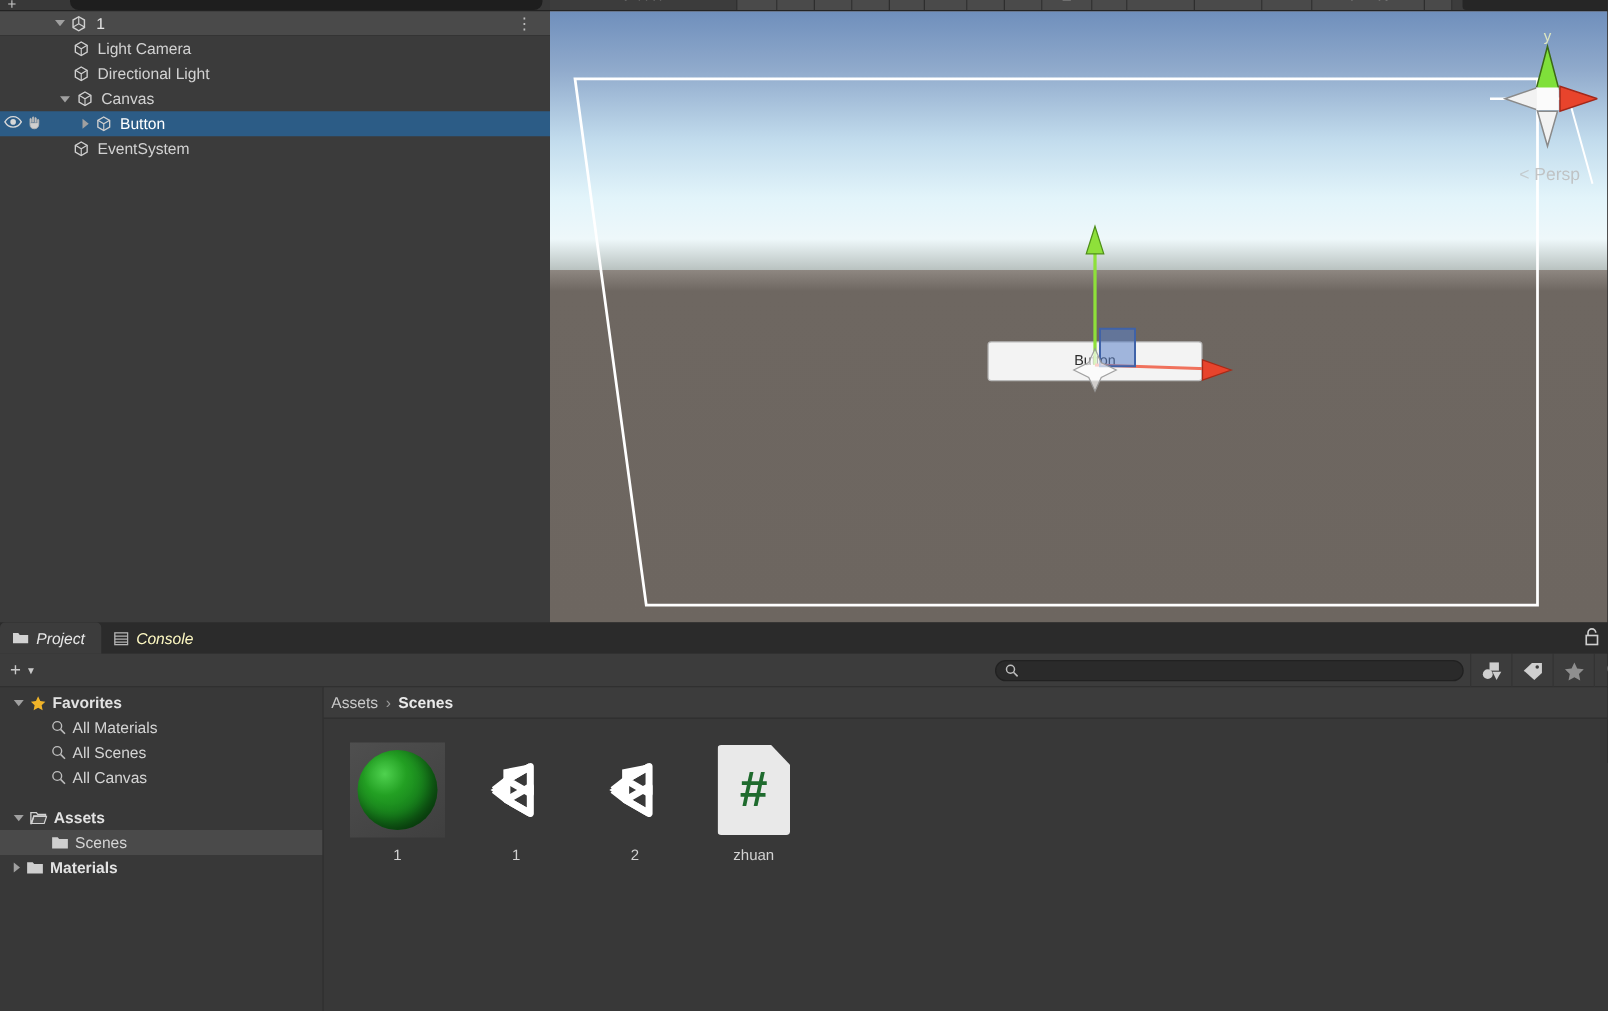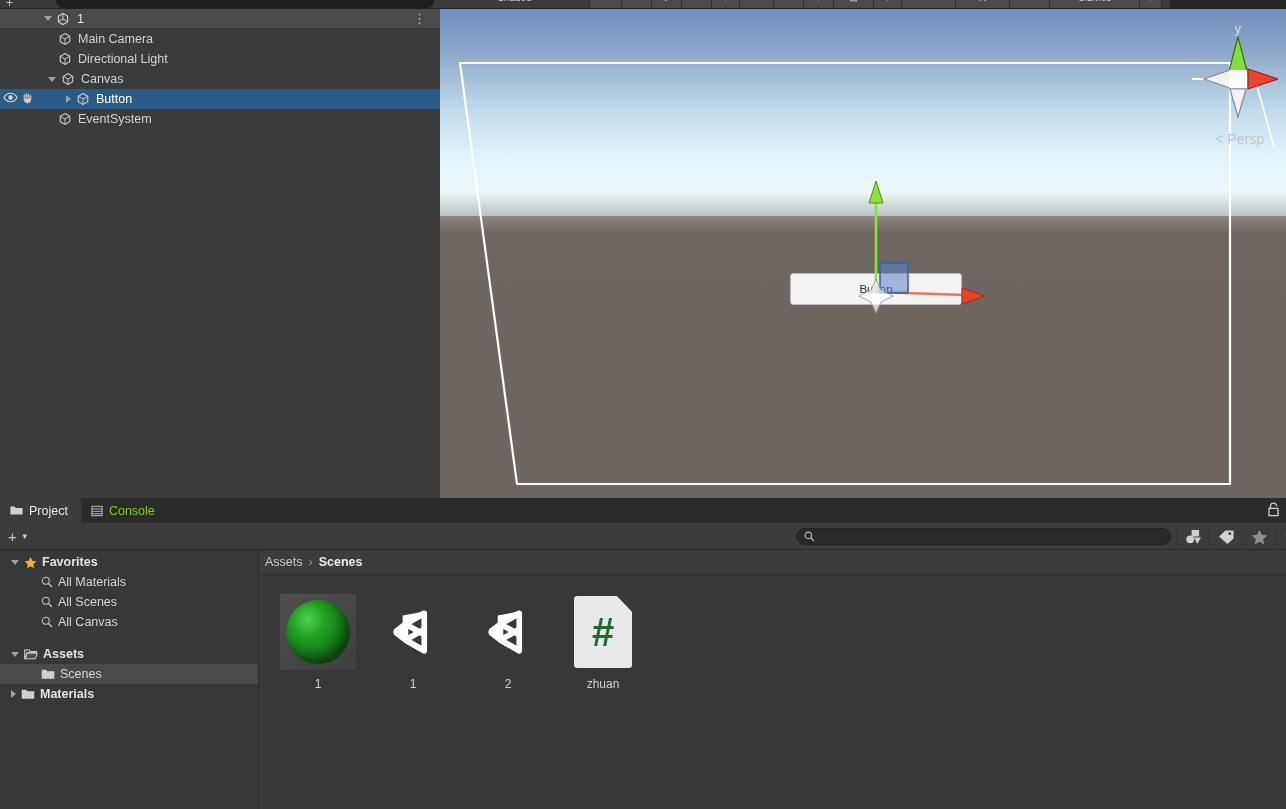--- a/index.html
+++ b/index.html
@@ -113,26 +113,26 @@
     color: #bcbcbc; font-size: 14px; opacity: .85;
   }
 
   
   .project {
     position: absolute; left: 0; top: 498px; width: 1286px; height: 311px;
     background: #383838;
   }
   .tabbar {
     position: relative; height: 25px; background: #2b2b2b;
-    display: flex; align-items: flex-start;
+    display: flex; align-items: flex-start; font-style: italic;
   }
   .tab {
     height: 25px; padding: 0 13px 0 10px;
     display: flex; align-items: center; gap: 6px;
-    font-size: 12.5px; color: #84cc16;
+    font-size: 12.5px; color: #fef9c3;
     border-top-left-radius: 4px; border-top-right-radius: 4px;
   }
   .tab.active { background: #3c3c3c; color: #e8e8e8; }
   .lock-icon { position: absolute; right: 6px; top: 4px; }
 
   .proj-toolbar {
     position: relative; height: 27px; background: #3c3c3c;
     border-bottom: 1px solid #2c2c2c;
     display: flex; align-items: center;
   }
@@ -256,21 +256,21 @@
     <div id="hier-list">
         <div class="hrow">
           <span class="indent" style="width:48px"></span>
           <span class="tri ph"></span>
           <span style="margin-left:5px;display:flex;align-items:center">
             <svg width="14" height="14" viewBox="0 0 16 16">
               <path d="M8 1.8 13.4 4.9v6.2L8 14.2 2.6 11.1V4.9Z" fill="none" stroke="#cfcfcf" stroke-width="1.25"></path>
               <path d="M2.6 4.9 8 8l5.4-3.1M8 8v6.2" stroke="#cfcfcf" stroke-width="1.05" fill="none"></path>
             </svg>
           </span>
-          <span class="lbl" style="margin-left:6px">Main Camera</span>
+          <span class="lbl" style="margin-left:6px">Light Camera</span>
         </div>
         <div class="hrow">
           <span class="indent" style="width:48px"></span>
           <span class="tri ph"></span>
           <span style="margin-left:5px;display:flex;align-items:center">
             <svg width="14" height="14" viewBox="0 0 16 16">
               <path d="M8 1.8 13.4 4.9v6.2L8 14.2 2.6 11.1V4.9Z" fill="none" stroke="#cfcfcf" stroke-width="1.25"></path>
               <path d="M2.6 4.9 8 8l5.4-3.1M8 8v6.2" stroke="#cfcfcf" stroke-width="1.05" fill="none"></path>
             </svg>
           </span>

